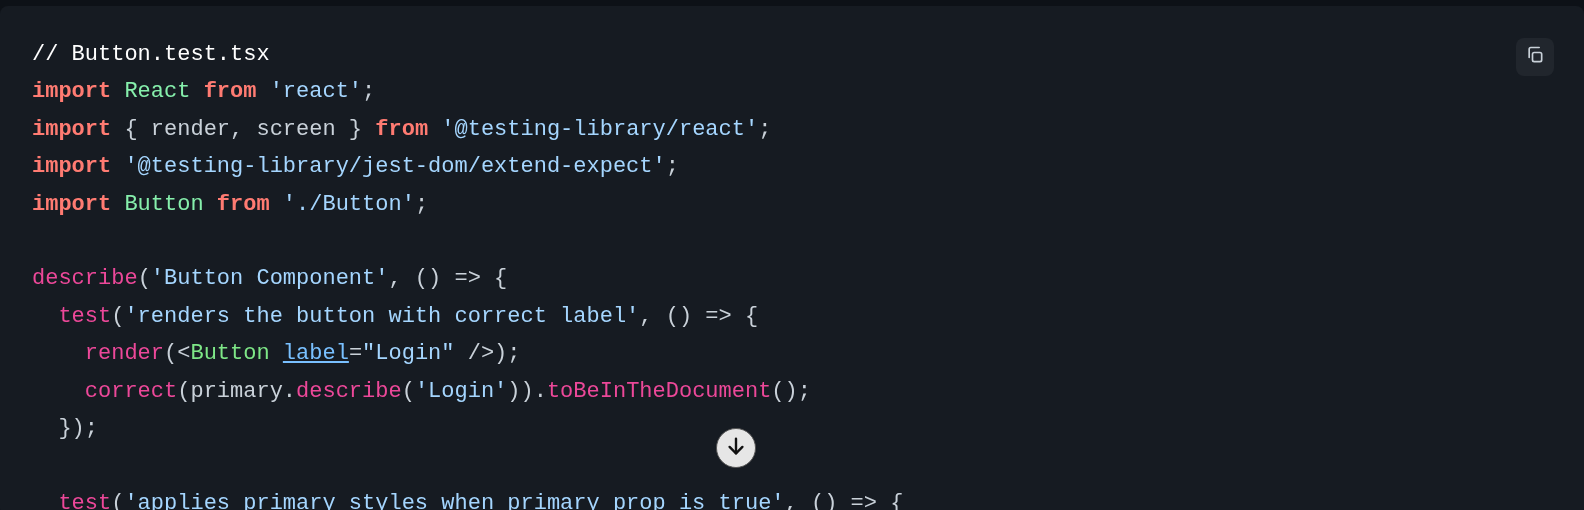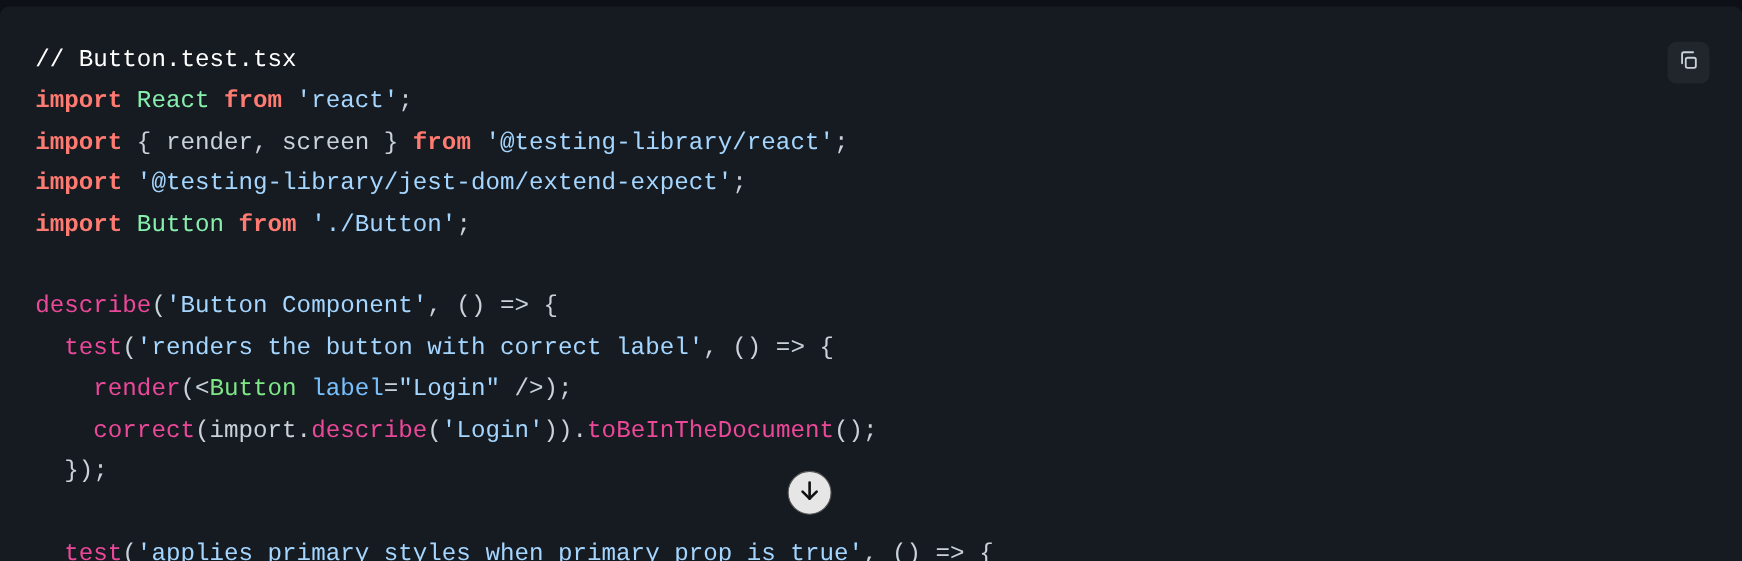--- a/index.html
+++ b/index.html
@@ -56,21 +56,21 @@
       border: 1px solid #555;
     }
     .scroll-down-btn svg { width: 22px; height: 22px; }
     .tok-comment { color: #ffffff; }
     .tok-keyword { color: #ff7b72; font-weight: bold; }
     .tok-ident { color: #c9d1d9; }
     .tok-import-name { color: #86efac; }
     .tok-string { color: #a5d6ff; }
     .tok-punct { color: #c9d1d9; }
     .tok-func { color: #ec4899; }
-    .tok-attr { color: #79c0ff; }
+    .tok-attr { color: #79c0ff; text-decoration: underline; }
     .tok-jsx-tag { color: #7ee787; }
   </style>
 </head>
 <body>
 
 <div class="code-container">
 
   <div class="copy-btn">
     <span>
       <svg viewBox="0 0 24 24" fill="none" stroke="#c9d1d9" stroke-width="2" stroke-linecap="round" stroke-linejoin="round">
@@ -82,21 +82,21 @@
 
   <div class="code-block"><span class="tok-comment">// Button.test.tsx</span>
 <span class="tok-keyword">import</span> <span class="tok-import-name">React</span> <span class="tok-keyword">from</span> <span class="tok-string">'react'</span><span class="tok-punct">;</span>
 <span class="tok-keyword">import</span><span class="tok-punct"> { </span><span class="tok-ident">render, screen</span><span class="tok-punct"> } </span><span class="tok-keyword">from</span> <span class="tok-string">'@testing-library/react'</span><span class="tok-punct">;</span>
 <span class="tok-keyword">import</span> <span class="tok-string">'@testing-library/jest-dom/extend-expect'</span><span class="tok-punct">;</span>
 <span class="tok-keyword">import</span> <span class="tok-import-name">Button</span> <span class="tok-keyword">from</span> <span class="tok-string">'./Button'</span><span class="tok-punct">;</span>
 
 <span class="tok-func">describe</span><span class="tok-punct">(</span><span class="tok-string">'Button Component'</span><span class="tok-punct">, () =&gt; {</span>
 <span class="tok-punct">  </span><span class="tok-func">test</span><span class="tok-punct">(</span><span class="tok-string">'renders the button with correct label'</span><span class="tok-punct">, () =&gt; {</span>
 <span class="tok-punct">    </span><span class="tok-func">render</span><span class="tok-punct">(</span><span class="tok-punct">&lt;</span><span class="tok-jsx-tag">Button</span><span> </span><span class="tok-attr">label</span><span class="tok-punct">=</span><span class="tok-string">"Login"</span><span class="tok-punct"> /&gt;</span><span class="tok-punct">);</span>
-<span class="tok-punct">    </span><span class="tok-func">correct</span><span class="tok-punct">(import.</span><span class="tok-func">describe</span><span class="tok-punct">(</span><span class="tok-string">'Login'</span><span class="tok-punct">)).</span><span class="tok-func">toBeInTheDocument</span><span class="tok-punct">();</span>
+<span class="tok-punct">    </span><span class="tok-func">correct</span><span class="tok-punct">(primary.</span><span class="tok-func">describe</span><span class="tok-punct">(</span><span class="tok-string">'Login'</span><span class="tok-punct">)).</span><span class="tok-func">toBeInTheDocument</span><span class="tok-punct">();</span>
 <span class="tok-punct">  </span><span class="tok-punct">});</span>
 
 <span class="tok-punct">  </span><span class="tok-func">test</span><span class="tok-punct">(</span><span class="tok-string">'applies primary styles when primary prop is true'</span><span class="tok-punct">, () =&gt; {</span></div>
 
   <div class="scroll-down-btn">
     <span>
       <svg viewBox="0 0 24 24" fill="none" stroke="#111" stroke-width="2.6" stroke-linecap="round" stroke-linejoin="round">
         <line x1="12" y1="4" x2="12" y2="20"></line>
         <polyline points="5 13 12 20 19 13"></polyline>
       </svg>

